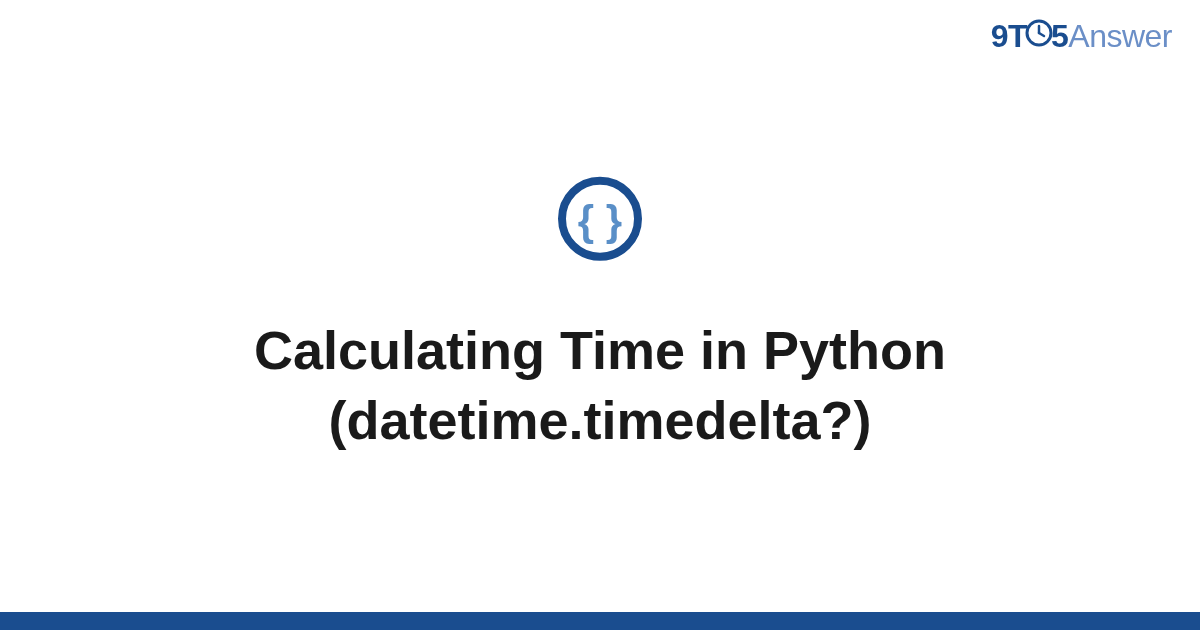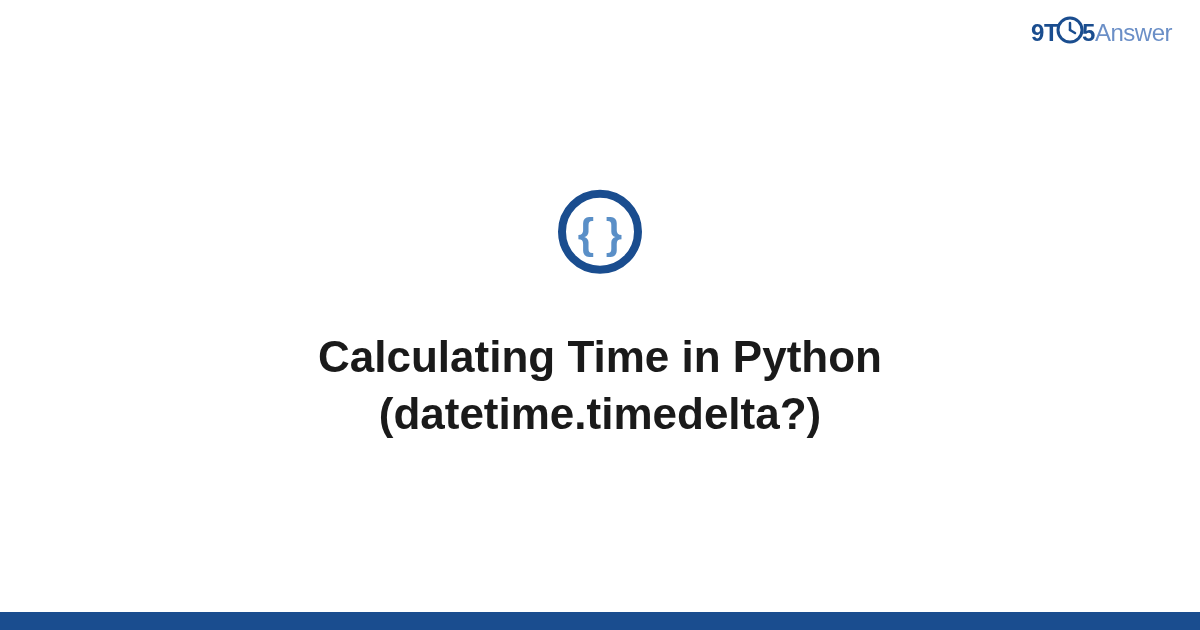--- a/index.html
+++ b/index.html
@@ -12,21 +12,21 @@
       height: 630px;
       background: #ffffff;
       font-family: Arial, Helvetica, sans-serif;
       position: relative;
       overflow: hidden;
     }
     .logo {
       position: absolute;
       top: 18px;
       right: 28px;
-      font-size: 24px;
+      font-size: 32px;
       font-weight: 600;
       color: #1a4d8f;
       letter-spacing: -0.5px;
       text-align: center;
     }
     .logo .nine-t {
       color: #1a4d8f;
       font-weight: 700;
     }
     .logo .clock {
@@ -50,21 +50,21 @@
       left: 50%;
       transform: translate(-50%, -50%);
       text-align: center;
       width: 100%;
     }
     .code-icon {
       margin-bottom: 48px;
       display: inline-block;
     }
     .title {
-      font-size: 44px;
+      font-size: 54px;
       font-weight: 700;
       color: #1a1a1a;
       line-height: 1.3;
       max-width: 900px;
       margin: 0 auto;
     }
     .bottom-bar {
       position: absolute;
       bottom: 0;
       left: 0;

